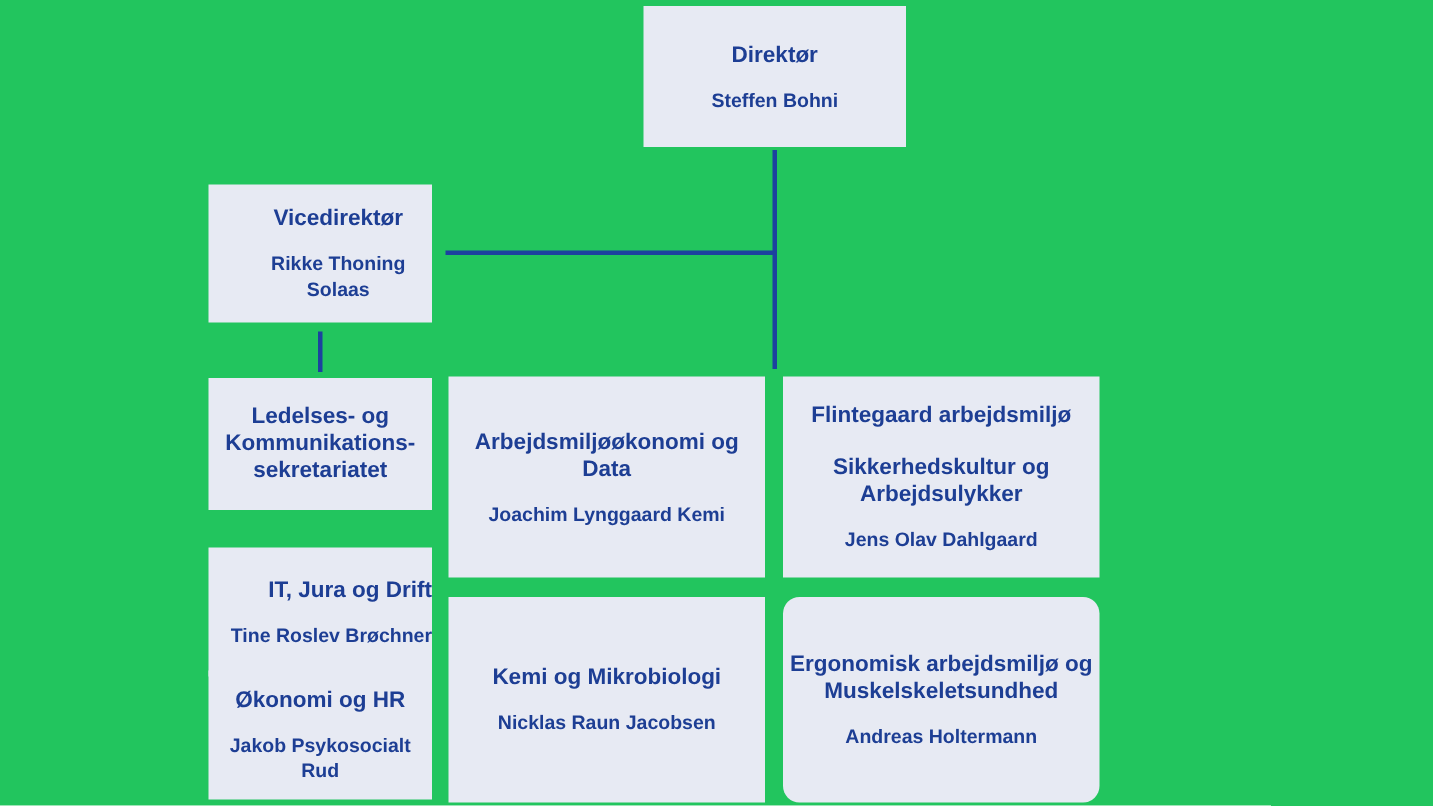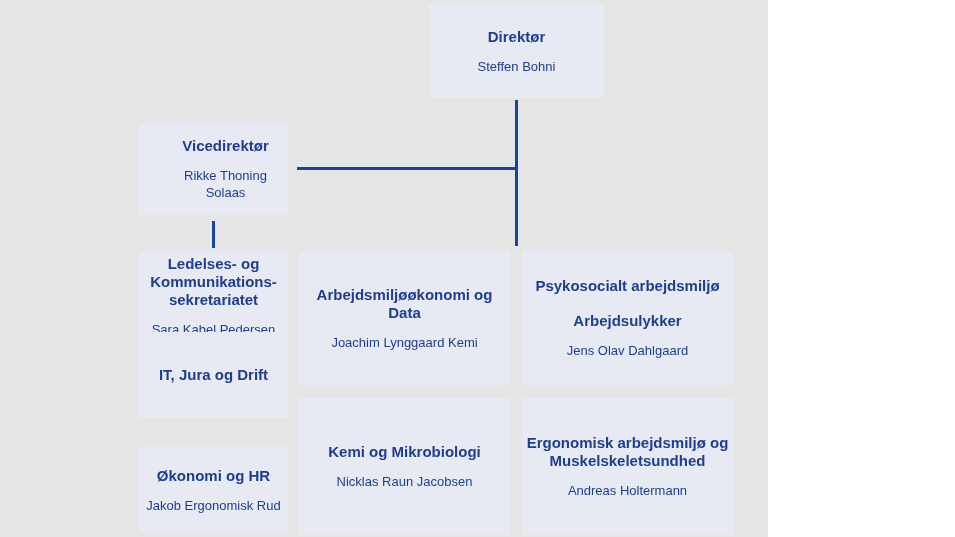--- a/index.html
+++ b/index.html
@@ -7,61 +7,61 @@
     --text-color: #1d3e94;
     --line-color: #1c429f;
   }
   * { margin: 0; padding: 0; box-sizing: border-box; }
   html, body { background: #ffffff; }
   body {
     font-family: "Liberation Sans", "DejaVu Sans", sans-serif;
   }
   .canvas {
     position: relative;
-    width: 768px;
+    width: 955px;
     height: 537px;
-    background: #e5e5e5;
+    background: #22c55e;
     overflow: hidden;
   }
   .box {
     position: absolute;
     background: var(--box-bg);
     color: var(--text-color);
     display: flex;
     flex-direction: column;
     align-items: center;
     justify-content: center;
     text-align: center;
   }
   .box .title {
     font-weight: 700;
     font-size: 15px;
     line-height: 18px;
   }
   .box .person {
-    font-weight: 400;
+    font-weight: 700;
     font-size: 13px;
     line-height: 17px;
     margin-top: 12px;
   }
   .spacer { height: 17px; }
   .connector {
     position: absolute;
     background: var(--line-color);
   }
   
   .box-director { left: 429px; top: 4px;   width: 175px; height: 94px; }
   .box-vice     { left: 139px; top: 123px; width: 149px; height: 92px; padding-left: 24px; }
   .box-ledelse  { left: 139px; top: 252px; width: 149px; height: 88px; align-items: center; }
-  .box-it       { left: 139px; top: 332px; width: 149px; height: 86px; }
+  .box-it       { left: 139px; top: 365px; width: 149px; height: 86px; align-items: flex-end; }
   .box-okonomi  { left: 139px; top: 447px; width: 149px; height: 86px; justify-content: center; }
   .box-arbejd   { left: 299px; top: 251px; width: 211px; height: 134px; }
   .box-psyko    { left: 522px; top: 251px; width: 211px; height: 134px; }
   .box-kemi     { left: 299px; top: 398px; width: 211px; height: 137px; }
-  .box-ergo     { left: 522px; top: 398px; width: 211px; height: 137px; }
+  .box-ergo     { left: 522px; top: 398px; width: 211px; height: 137px; border-radius: 11px; }
   
   .line-director-v { left: 515px; top: 100px; width: 3px;   height: 146px; }
   .line-vice-h     { left: 297px; top: 167px; width: 221px; height: 3px;  }
   .line-vice-v     { left: 212px; top: 221px; width: 3px;   height: 27px; }
 </style>
 </head>
 <body>
 
 <div class="canvas">
 
@@ -76,40 +76,41 @@
 
   <div class="box box-vice">
     <div class="title">Vicedirektør</div>
     <div class="person">Rikke Thoning Solaas</div>
   </div>
 
   <div class="box box-ledelse">
     <div class="title">Ledelses- og</div>
     <div class="title">Kommunikations-</div>
     <div class="title">sekretariatet</div>
-    <div class="person">Sara Kabel Pedersen</div>
   </div>
 
   <div class="box box-it">
     <div class="title">IT, Jura og Drift</div>
+    <div class="person">Tine Roslev Brøchner</div>
   </div>
 
   <div class="box box-okonomi">
     <div class="title">Økonomi og HR</div>
-    <div class="person">Jakob Ergonomisk Rud</div>
+    <div class="person">Jakob Psykosocialt Rud</div>
   </div>
 
   <div class="box box-arbejd">
     <div class="title">Arbejdsmiljøøkonomi og Data</div>
     <div class="person">Joachim Lynggaard Kemi</div>
   </div>
 
   <div class="box box-psyko">
-    <div class="title">Psykosocialt arbejdsmiljø</div>
+    <div class="title">Flintegaard arbejdsmiljø</div>
     <div class="spacer"></div>
+    <div class="title">Sikkerhedskultur og</div>
     <div class="title">Arbejdsulykker</div>
     <div class="person">Jens Olav Dahlgaard</div>
   </div>
 
   <div class="box box-kemi">
     <div class="title">Kemi og Mikrobiologi</div>
     <div class="person">Nicklas Raun Jacobsen</div>
   </div>
 
   <div class="box box-ergo">

